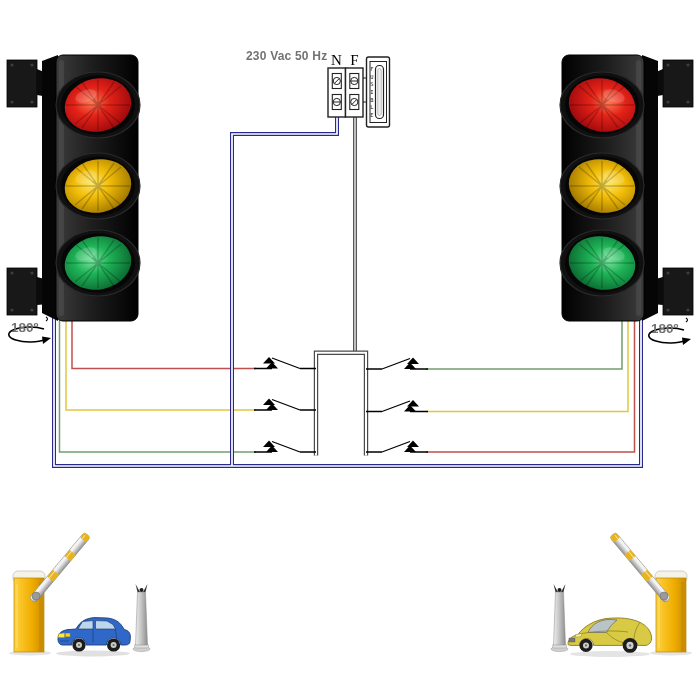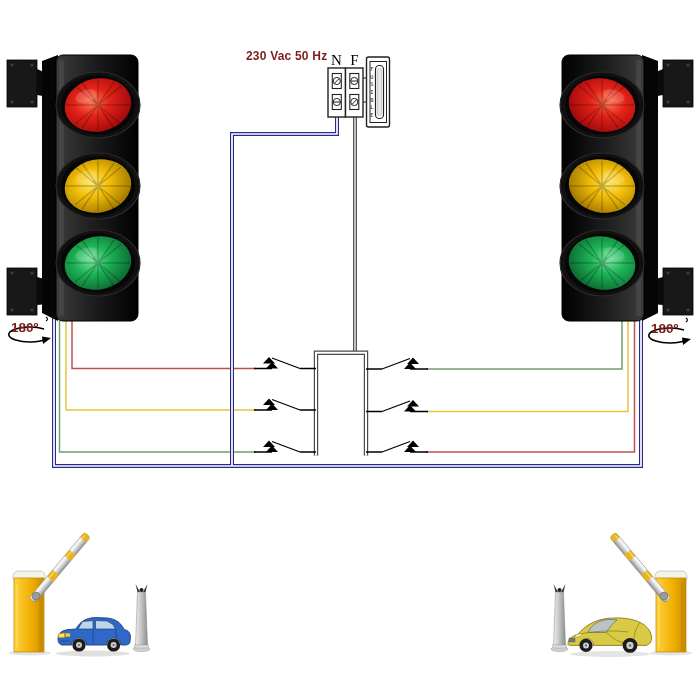--- a/index.html
+++ b/index.html
@@ -1,19 +1,19 @@
 <!DOCTYPE html>
 <html style="--wire_red: #c0504d; --wire_yellow: #e2c63e; --wire_green: #6fa06f; --wire_blue: #2a2a8e; --wire_black: #2b2b2b; --box_outline: #4a4a4a; --light_red: #d9231f; --light_yellow: #f0b400; --light_green: #1b9e4b; --barrier_yellow: #f0b41e; --left_car: #2f68c8; --right_car: #d9ca45;"><head>
 <meta charset="utf-8">
 <style>
   html,body{margin:0;padding:0;background:#fff;}
   .canvas{position:relative;width:700px;height:700px;background:#fff;overflow:hidden;
           font-family:"Liberation Sans",sans-serif;}
   .canvas svg{position:absolute;left:0;top:0;}
-  .lbl{position:absolute;color:#7f1d1d;white-space:nowrap;}
+  .lbl{position:absolute;color:#737373;white-space:nowrap;}
   .power{left:246px;top:49px;font:700 12px "Liberation Sans",sans-serif;letter-spacing:.2px;}
   .fuse-label{position:absolute;left:369px;top:66px;width:6px;
               font:400 5.5px/1.4 "DejaVu Sans Mono",monospace;word-break:break-all;
               text-align:center;color:#111;white-space:normal;}
   .rot{font:700 13.5px "Liberation Sans",sans-serif;}
   .rot-left{left:11px;top:320px;}
   .rot-right{left:651px;top:321px;}
 </style>
 </head>
 <body>

